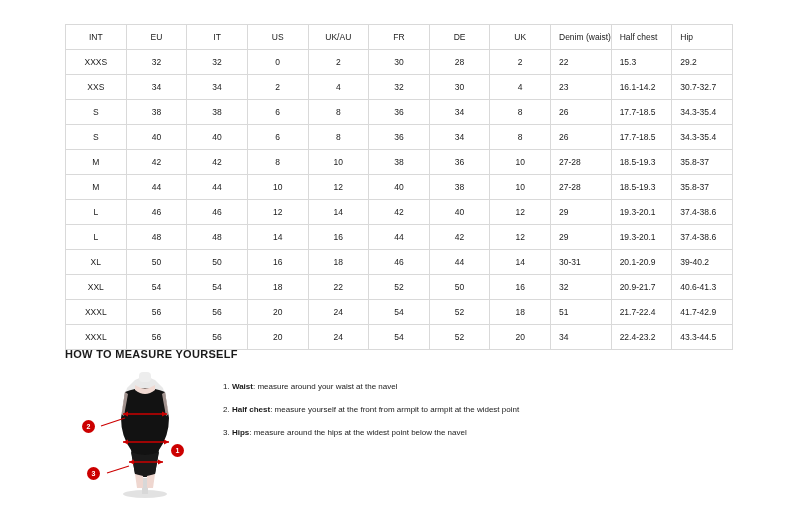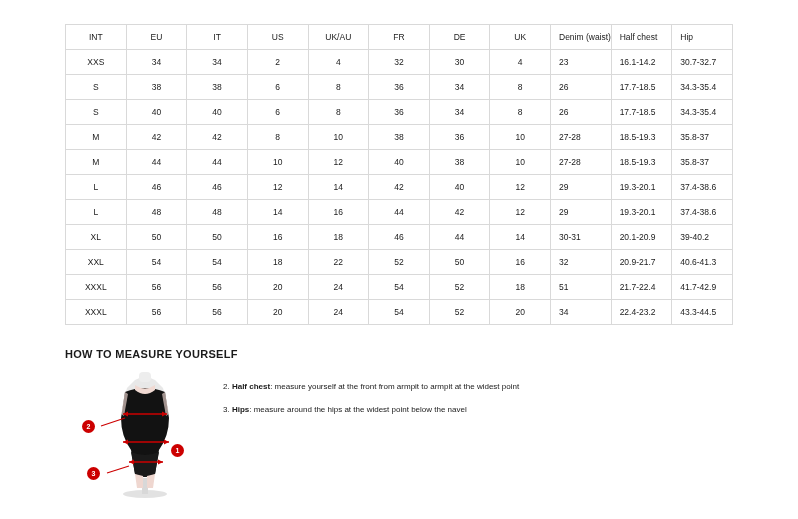--- a/index.html
+++ b/index.html
@@ -121,20 +121,33 @@
             <th>FR</th>
             <th>DE</th>
             <th>UK</th>
             <th class="left-pad">Denim (waist)</th>
             <th class="left-pad">Half chest</th>
             <th class="left-pad">Hip</th>
           </tr>
       </thead>
       <tbody id="table-body">
           <tr>
+            <td>XXXS</td>
+            <td>32</td>
+            <td>32</td>
+            <td>0</td>
+            <td>2</td>
+            <td>30</td>
+            <td>28</td>
+            <td>2</td>
+            <td class="left-pad">22</td>
+            <td class="left-pad">15.3</td>
+            <td class="left-pad">29.2</td>
+          </tr>
+          <tr>
             <td>XXS</td>
             <td>34</td>
             <td>34</td>
             <td>2</td>
             <td>4</td>
             <td>32</td>
             <td>30</td>
             <td>4</td>
             <td class="left-pad">23</td>
             <td class="left-pad">16.1-14.2</td>
@@ -312,19 +325,20 @@
           <line x1="44" y1="92" x2="78" y2="92" stroke="#cc0000" stroke-width="1.4"></line>
           <polygon points="44,92 49,89.5 49,94.5" fill="#cc0000"></polygon>
           <polygon points="78,92 73,89.5 73,94.5" fill="#cc0000"></polygon>
         </svg>
         <span class="badge badge-1">1</span>
         <span class="badge badge-2">2</span>
         <span class="badge badge-3">3</span>
       </div>
 
       <div class="notes" id="notes-list">
+          <div class="note"><span>1.</span> <b>Waist</b><span>: measure around your waist at the navel</span></div>
           <div class="note"><span>2.</span> <b>Half chest</b><span>: measure yourself at the front from armpit to armpit at the widest point</span></div>
           <div class="note"><span>3.</span> <b>Hips</b><span>: measure around the hips at the widest point below the navel</span></div>
         </div>
     </div>
   </div>
 
 </div>
 
 </body></html>

